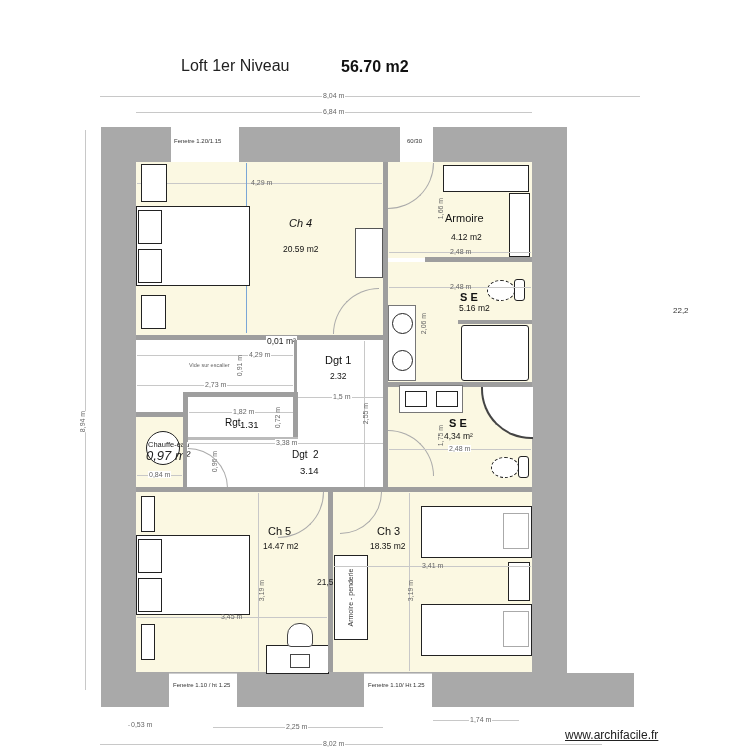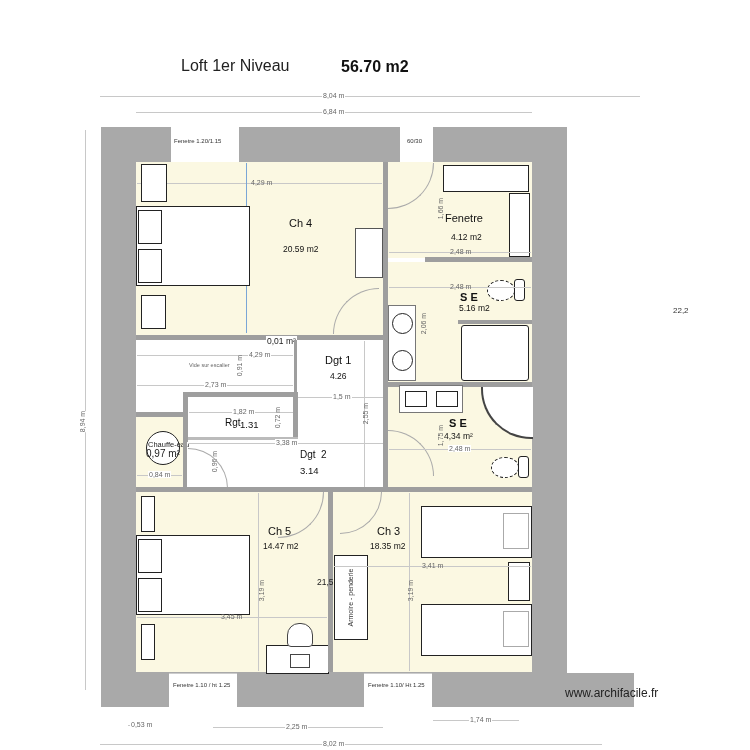--- a/index.html
+++ b/index.html
@@ -56,31 +56,31 @@
 <div class="dimtxt t" style="left:250px;top:179px;">4,29 m</div>
 <div class="vdimline" style="left:246px;top:163px;height:170px;border-color:#7aa6d6;"></div>
 <div class="vtxt" style="left:241px;top:246px;">3 m</div>
 <div class="furn" style="left:141px;top:164px;width:26px;height:38px;"></div>
 <div class="furn" style="left:136px;top:206px;width:114px;height:80px;"></div>
 <div class="pillow" style="left:138px;top:210px;width:24px;height:34px;"></div>
 <div class="pillow" style="left:138px;top:249px;width:24px;height:34px;"></div>
 <div class="furn" style="left:141px;top:295px;width:25px;height:34px;"></div>
 <div class="furn" style="left:355px;top:228px;width:28px;height:50px;border-color:#555;"></div>
 <div class="door" style="left:333px;top:288px;width:46px;height:46px;border-radius:46px 0 0 0;border-right:none;border-bottom:none;"></div>
-<div class="rname" style="left:289px;top:217px;">Ch 4</div>
+<div class="rname" style="left:289px;top:217px;font-style:italic;">Ch 4</div>
 <div class="rarea" style="left:283px;top:244px;">20.59 m2</div>
 
 <div class="abs room" style="left:388px;top:162px;width:144px;height:96px;"></div>
 <div class="furn" style="left:443px;top:165px;width:86px;height:27px;"></div>
 <div class="furn" style="left:509px;top:193px;width:21px;height:64px;"></div>
 <div class="door" style="left:388px;top:163px;width:46px;height:46px;border-radius:0 0 46px 0;border-left:none;border-top:none;"></div>
 <div class="dimline" style="left:389px;top:252px;width:142px;"></div>
 <div class="dimtxt t" style="left:449px;top:248px;">2,48 m</div>
 <div class="vtxt" style="left:430px;top:205px;">1,66 m</div>
-<div class="rname" style="left:445px;top:212px;">Fenetre</div>
+<div class="rname" style="left:445px;top:212px;">Armoire</div>
 <div class="rarea" style="left:451px;top:232px;">4.12 m2</div>
 
 <div class="abs iwall" style="left:425px;top:257px;width:107px;height:5px;"></div>
 
 <div class="abs room" style="left:388px;top:262px;width:144px;height:120px;"></div>
 <div class="furn" style="left:388px;top:305px;width:28px;height:76px;border-color:#777;"></div>
 <div class="abs" style="left:392px;top:313px;width:19px;height:19px;border:1px solid #222;border-radius:50%;"></div>
 <div class="abs" style="left:392px;top:350px;width:19px;height:19px;border:1px solid #222;border-radius:50%;"></div>
 <div class="abs" style="left:487px;top:280px;width:26px;height:19px;border:1px dashed #222;border-radius:50%;background:#fff;"></div>
 <div class="furn" style="left:514px;top:279px;width:11px;height:22px;border-radius:3px;"></div>
@@ -103,47 +103,47 @@
 <div class="vtxt" style="left:229px;top:362px;">0,91 m</div>
 <div class="dimline" style="left:137px;top:385px;width:156px;"></div>
 <div class="dimtxt" style="left:204px;top:381px;">2,73 m</div>
 
 <div class="abs iwall" style="left:294px;top:340px;width:3px;height:76px;"></div>
 <div class="dimline" style="left:297px;top:397px;width:86px;"></div>
 <div class="dimtxt" style="left:332px;top:393px;">1,5 m</div>
 <div class="vdimline" style="left:364px;top:341px;height:150px;"></div>
 <div class="vtxt" style="left:355px;top:410px;">2,55 m</div>
 <div class="rname" style="left:325px;top:354px;text-align:right;">Dgt 1</div>
-<div class="rarea" style="left:330px;top:371px;">4.26</div>
+<div class="rarea" style="left:330px;top:371px;">2.32</div>
 
 <div class="abs iwall" style="left:183px;top:392px;width:115px;height:5px;"></div>
 <div class="abs iwall" style="left:183px;top:392px;width:5px;height:50px;"></div>
 <div class="abs iwall" style="left:293px;top:392px;width:5px;height:50px;"></div>
 <div class="abs white" style="left:188px;top:397px;width:105px;height:40px;"></div>
 <div class="dimline" style="left:189px;top:412px;width:104px;"></div>
 <div class="dimtxt" style="left:232px;top:408px;">1,82 m</div>
 <div class="vtxt" style="left:267px;top:414px;">0,72 m</div>
 <div class="rname" style="left:209px;top:417px;font-size:10px;padding-left:16px;">Rgt</div>
 <div class="rarea" style="left:240px;top:419px;font-size:9.5px;">1.31</div>
 <div class="abs iwall" style="left:188px;top:437px;width:110px;height:3px;background:#bbb;"></div>
 
 <div class="abs iwall" style="left:136px;top:412px;width:47px;height:5px;"></div>
 <div class="abs room" style="left:136px;top:417px;width:47px;height:70px;"></div>
 <div class="abs" style="left:146px;top:431px;width:32px;height:32px;border:1px solid #222;border-radius:50%;background:#fff;"></div>
 <div class="dimtxt t" style="left:147px;top:440px;font-size:7.5px;color:#222;">Chauffe-eau</div>
-<div class="dimtxt t" style="left:145px;top:448px;font-size:10px;color:#222;">0,97 m²</div>
+<div class="dimtxt t" style="left:145px;top:448px;font-size:13px;color:#222;font-style:italic;">0,97 m²</div>
 <div class="dimline" style="left:137px;top:475px;width:45px;"></div>
 <div class="dimtxt" style="left:148px;top:471px;">0,84 m</div>
 <div class="abs iwall" style="left:183px;top:417px;width:4px;height:70px;"></div>
 
 <div class="dimline" style="left:188px;top:443px;width:195px;"></div>
 <div class="dimtxt" style="left:275px;top:439px;">3,38 m</div>
 <div class="vtxt" style="left:204px;top:458px;">0,96 m</div>
 <div class="door" style="left:188px;top:448px;width:40px;height:40px;border-radius:0 40px 0 0;border-left:none;border-bottom:none;"></div>
-<div class="rname" style="left:300px;top:449px;font-size:10px;white-space:pre;">Dgt  2</div>
+<div class="rname" style="left:292px;top:449px;font-size:10px;white-space:pre;">Dgt  2</div>
 <div class="rarea" style="left:300px;top:465px;font-size:9.5px;">3.14</div>
 
 <div class="abs iwall" style="left:388px;top:382px;width:144px;height:5px;"></div>
 
 <div class="abs room" style="left:388px;top:387px;width:144px;height:100px;"></div>
 <div class="furn" style="left:399px;top:385px;width:64px;height:28px;border-color:#777;"></div>
 <div class="furn" style="left:405px;top:391px;width:22px;height:16px;"></div>
 <div class="furn" style="left:436px;top:391px;width:22px;height:16px;"></div>
 <div class="abs" style="left:481px;top:387px;width:50px;height:50px;border-left:2px solid #444;border-bottom:2px solid #444;border-radius:0 0 0 50px;background:#fff;"></div>
 <div class="abs" style="left:491px;top:457px;width:26px;height:19px;border:1px dashed #222;border-radius:50%;background:#fff;"></div>
@@ -200,13 +200,13 @@
 
 <div class="dimline" style="left:128px;top:725px;width:16px;"></div>
 <div class="dimtxt" style="left:130px;top:721px;">0,53 m</div>
 <div class="dimline" style="left:213px;top:727px;width:170px;"></div>
 <div class="dimtxt" style="left:285px;top:723px;">2,25 m</div>
 <div class="dimline" style="left:433px;top:720px;width:86px;"></div>
 <div class="dimtxt" style="left:469px;top:716px;">1,74 m</div>
 <div class="dimline" style="left:100px;top:744px;width:502px;"></div>
 <div class="dimtxt" style="left:322px;top:740px;">8,02 m</div>
 
-<div class="logo" style="left:565px;top:686px;">www.archifacile.fr</div>
+<div class="logo" style="left:565px;top:728px;text-decoration:underline;">www.archifacile.fr</div>
 
 </body></html>

